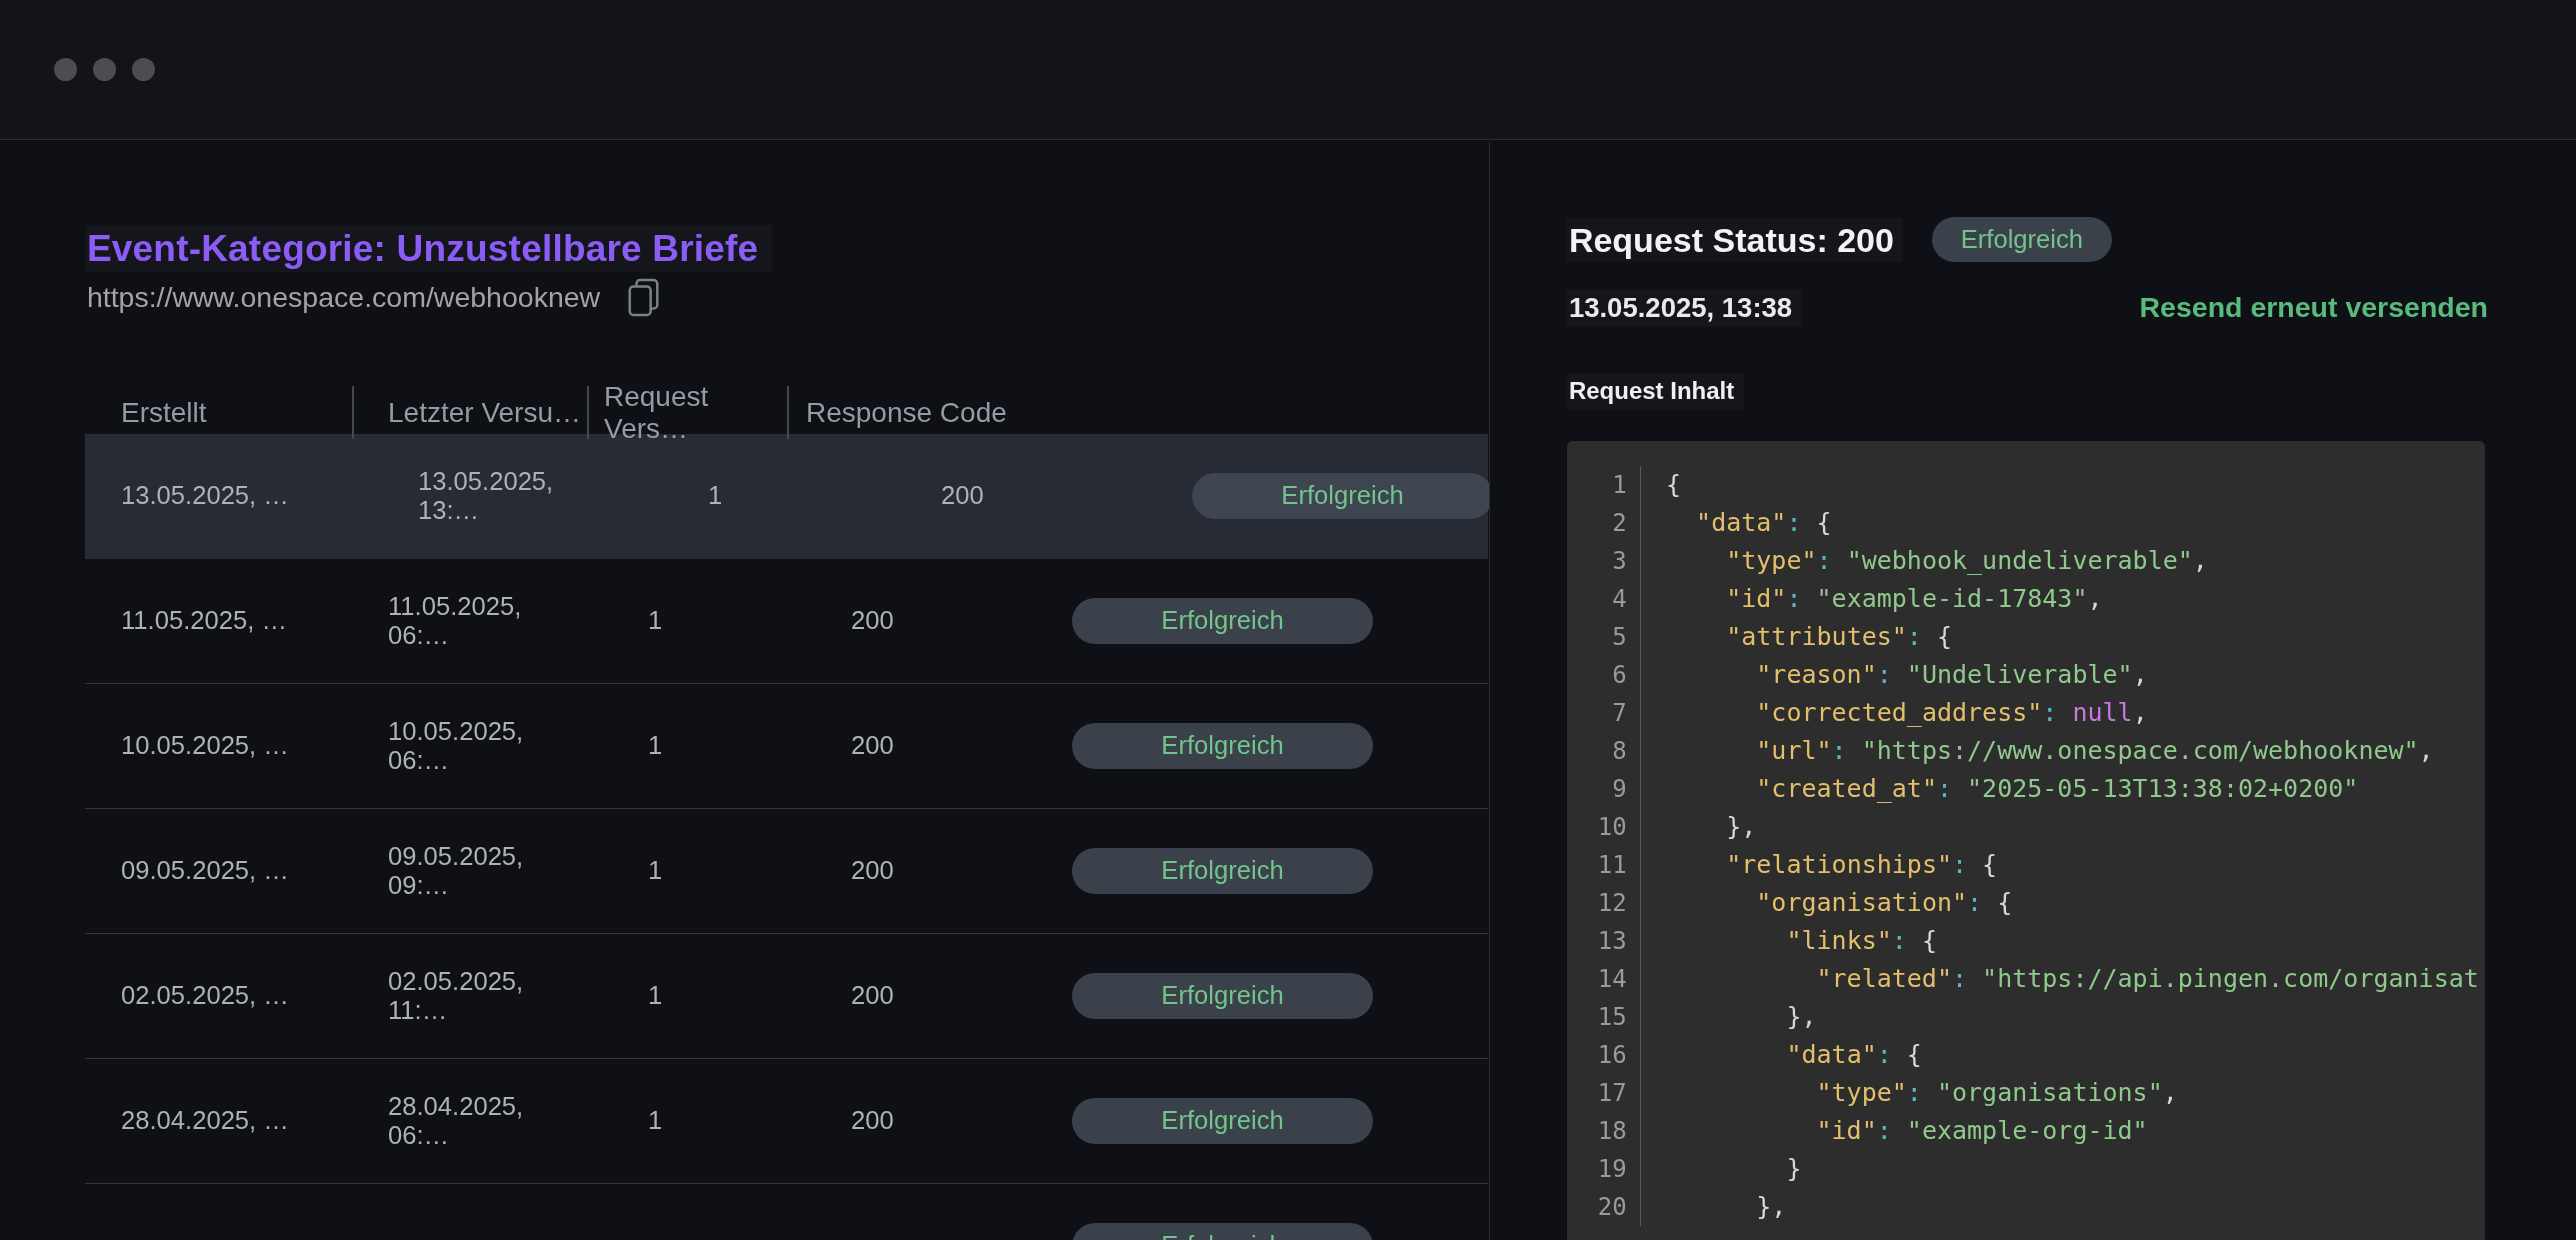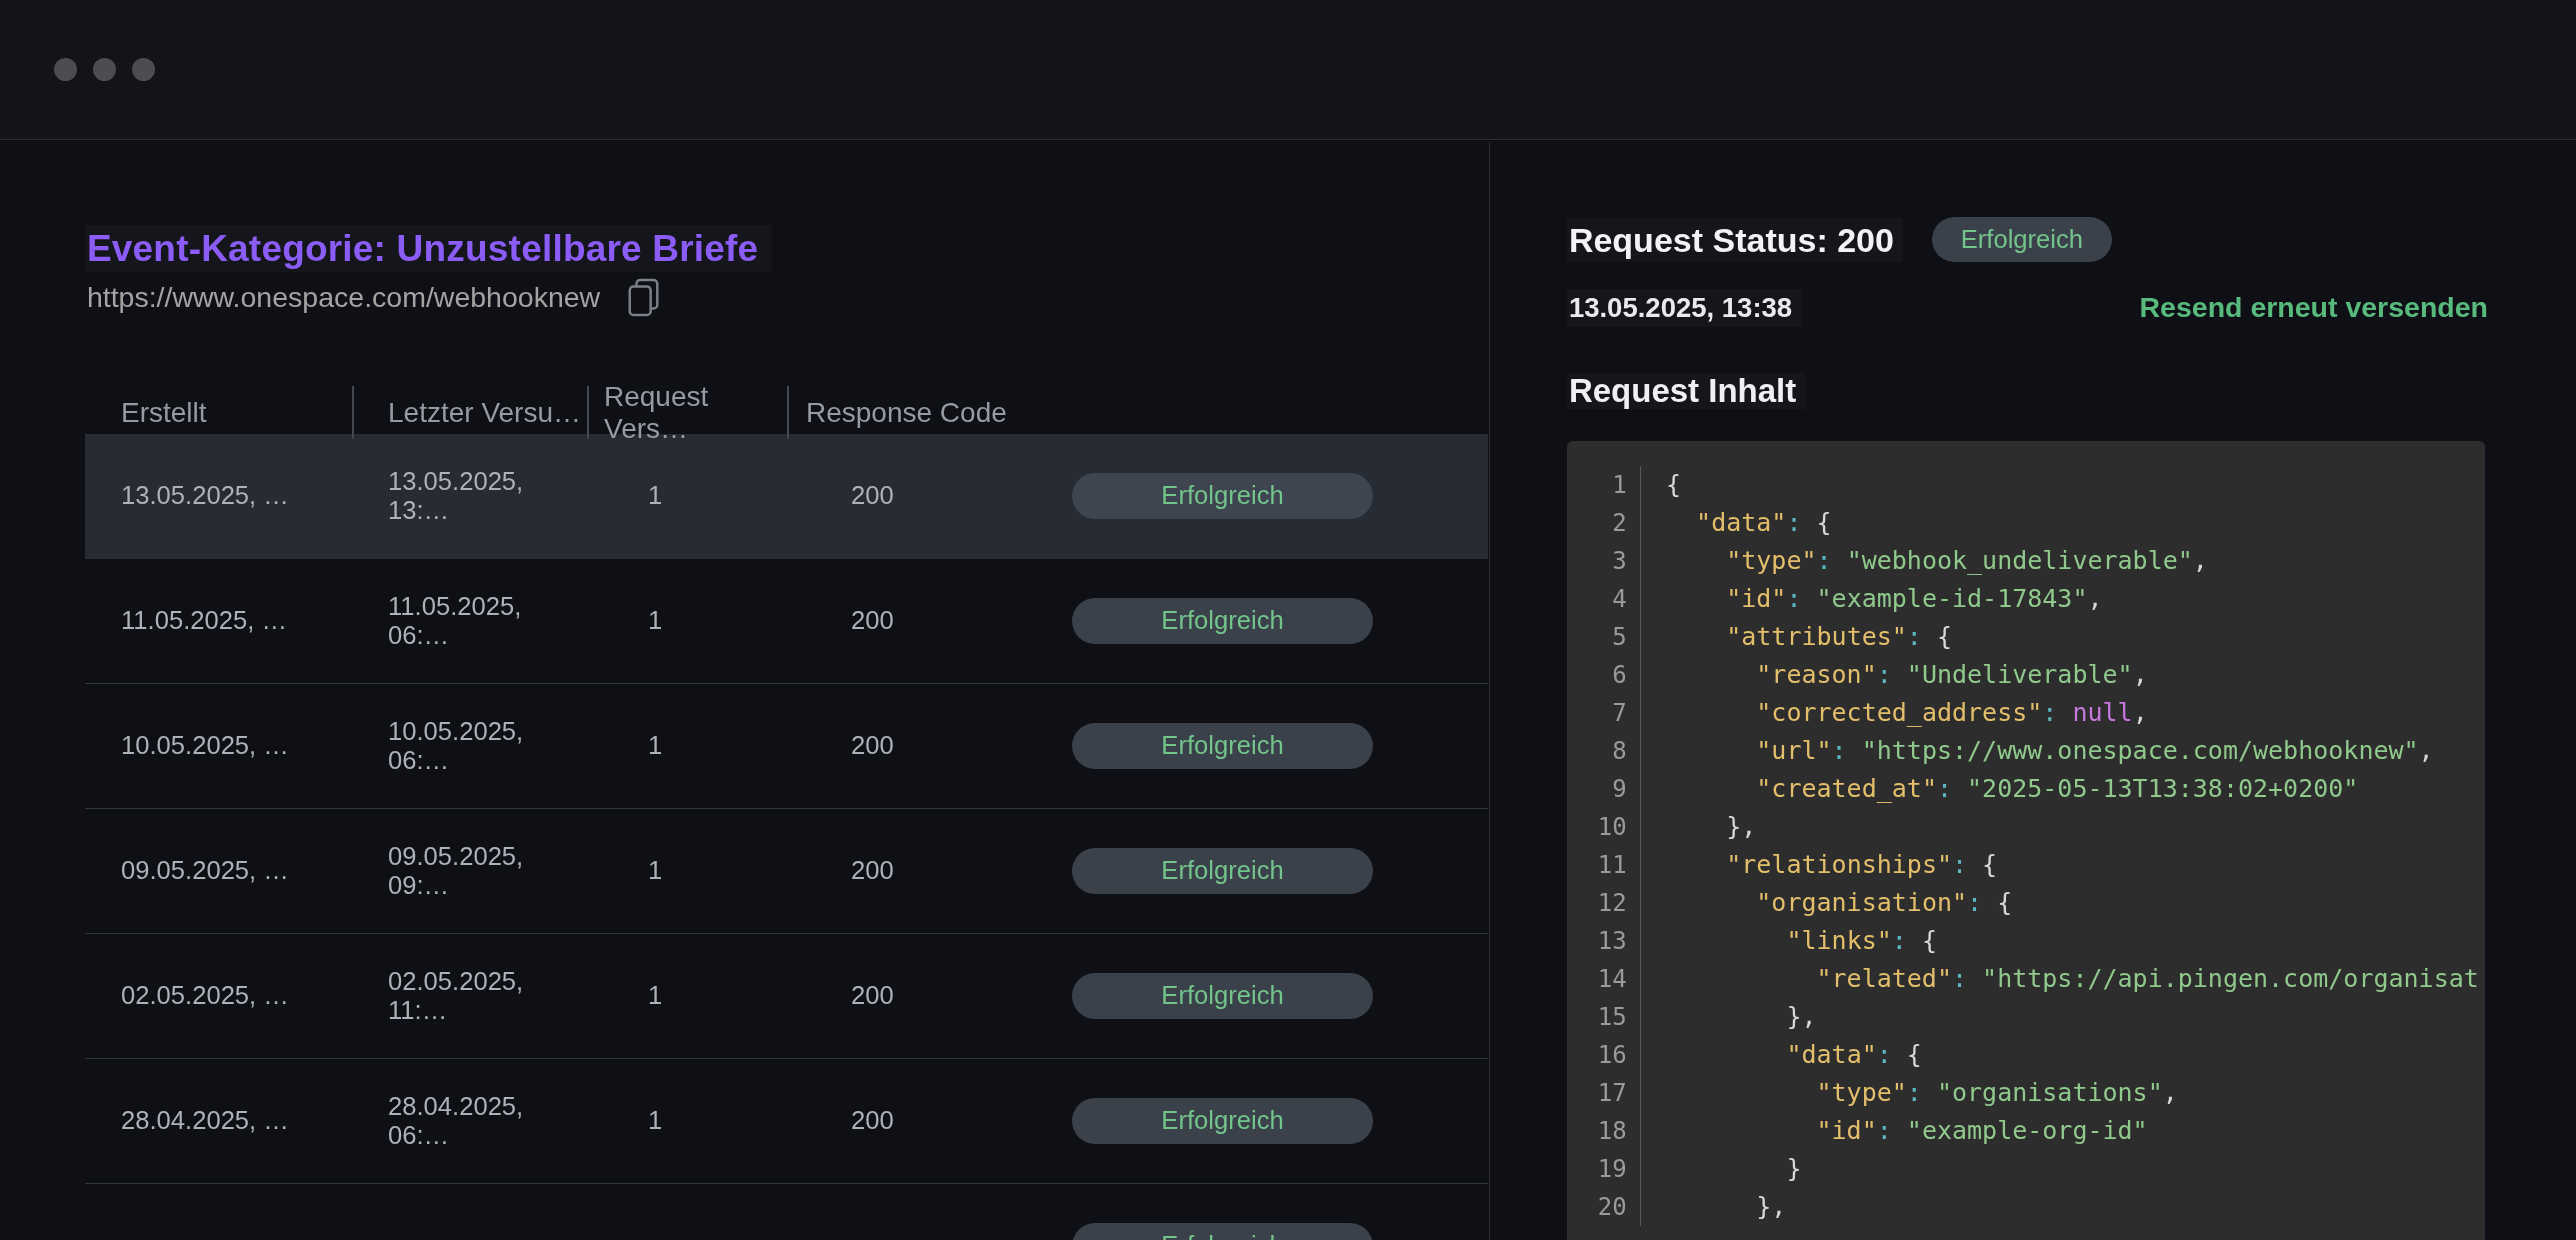--- a/index.html
+++ b/index.html
@@ -40,21 +40,21 @@
   .th { position:relative; height:100%; display:flex; align-items:center; }
   .th .sep { position:absolute; left:0; top:5.7px; bottom:5.7px; width:1.9px; background:#45484f; }
   .hc1 { padding-left:36px; } .hc2 { padding-left:36px; }
   .hc3 { padding-left:17px; } .hc4 { padding-left:19px; } .hc5 { padding-left:85px; }
   .tbody { width:1403px; }
   .tr {
     display:grid; grid-template-columns:267px 235px 200px 249px 1fr;
     height:125px; align-items:center; border-bottom:0.9px solid #33363d;
     color:#aeb1b8; font-size:25.6px; cursor:pointer;
   }
-  .tr.selected { background:#262b34; border-bottom-color:transparent; }
+  .tr.selected { background:#262b34; border-bottom-color:transparent;gap:30px; }
   .dc1 { padding-left:36px; } .dc2 { padding-left:36px; }
   .dc3 { padding-left:61px; } .dc4 { padding-left:64px; }
   .dc5 { padding-left:36px; }
   .badge {
     display:inline-flex; align-items:center; justify-content:center;
     background:#3a414b; color:#73c48b; font-weight:500;
     border-radius:25px;
   }
   .row-badge { width:301px; height:46px; font-size:25.6px; }
   .tr.selected .row-badge { background:#3e4550; }
@@ -62,21 +62,21 @@
   .right-panel { flex:1 1 auto; height:100%; overflow:hidden; padding:75px 88px 0 77px; }
   .rp-row1 { display:flex; align-items:center; }
   .status-title {
     display:inline-block; color:#f2f3f4; font-size:34px; font-weight:700;
     line-height:44px; padding:0 9.5px 0 1.9px;
   }
   .badge-top { width:180px; height:45px; font-size:25.6px; margin-left:28.5px; border-radius:23px; }
   .rp-row2 { display:flex; align-items:center; justify-content:space-between; margin-top:26.6px; }
   .timestamp { display:inline-block; color:#e9eaec; font-size:27.5px; font-weight:700; line-height:38px; padding:0 9.5px 0 1.9px; }
   .resend { color:#58bb7d; font-size:28.5px; font-weight:700; cursor:pointer; text-decoration:none; }
-  .content-title { display:inline-block; color:#eef0f1; font-size:33px; font-weight:700; line-height:36px; margin-top:46px; padding:0 9.5px 0 1.9px; }
+  .content-title { display:inline-block; color:#eef0f1; font-size:24px; font-weight:700; line-height:36px; margin-top:46px; padding:0 9.5px 0 1.9px; }
   
   .codeblock {
     margin-top:32px; width:918px; height:929px;
     background:#2e2d2d; border-radius:5.7px; padding-top:25.6px;
     overflow:hidden;
   }
   .cl { display:flex; height:38px; font-family:"DejaVu Sans Mono", monospace; font-size:25px; line-height:38px; }
   .ln {
     flex:0 0 74px; text-align:right; padding-right:13.3px;
     border-right:1.9px solid #5a5a5a; color:#9a9a9a; font-size:24px;

